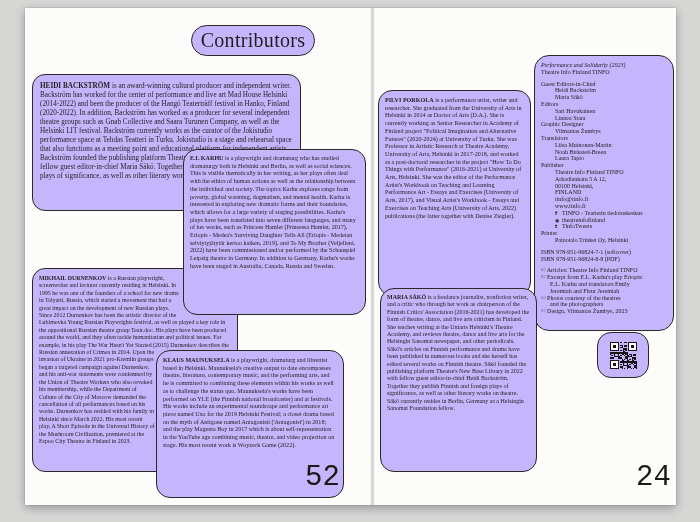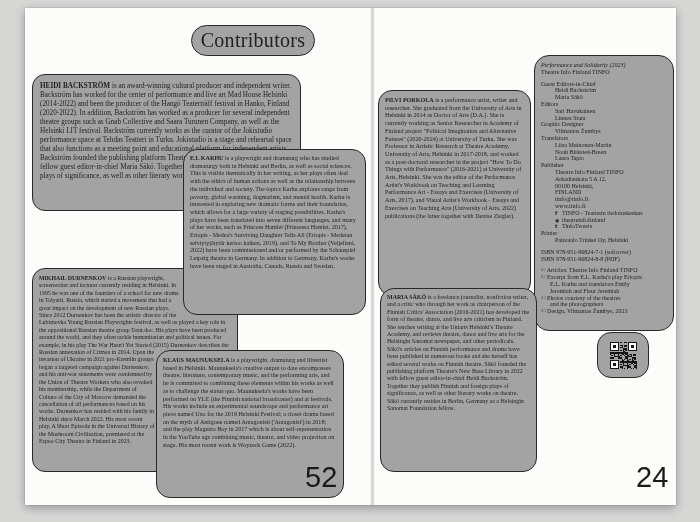--- a/index.html
+++ b/index.html
@@ -13,21 +13,21 @@
     position:absolute;left:25px;top:8px;width:651px;height:497px;
     background:#fcfcfb;
     box-shadow:0 3px 9px rgba(0,0,0,0.30), 0 0 1px rgba(0,0,0,0.35);
   }
   .gutter{
     position:absolute;left:370px;top:8px;width:5px;height:497px;
     background:linear-gradient(90deg, rgba(0,0,0,0) 0%, rgba(0,0,0,0.20) 50%, rgba(0,0,0,0) 100%);
     z-index:4;pointer-events:none;
   }
   .bubble{
-    position:absolute;background:#a3a3a3;
+    position:absolute;background:#c4b5fd;
     border:1px solid #2b2825;box-sizing:border-box;overflow:hidden;
   }
   .title-bubble{
     left:191px;top:25px;width:124px;height:31px;border-radius:17px;
     display:flex;align-items:center;justify-content:center;z-index:5;
     border-width:1.5px;
   }
   .title-text{font-size:20px;letter-spacing:0.3px;white-space:nowrap;}
   .bio{margin:0;text-align:left;}
   .cname{font-weight:bold;}
@@ -62,21 +62,21 @@
   .soc-icon{
     display:inline-block;width:7px;font-family:"DejaVu Sans",sans-serif;
     font-size:5px;font-weight:bold;
   }
   
   .b-qr{left:597px;top:332px;width:52px;height:46px;border-radius:14px;z-index:2;
     display:flex;align-items:center;justify-content:center;}
   
   .pagenum{
     position:absolute;z-index:6;font-size:29px;color:#1b1a18;
-    font-family:Liberation Sans, sans-serif;
+    font-family:Liberation Mono, monospace;
   }
   .pn-left{left:305px;top:461px;}
   .pn-right{left:636px;top:461px;}
 </style>
 </head>
 <body>
 
 <div class="spread"></div>
 <div class="gutter"></div>
 

